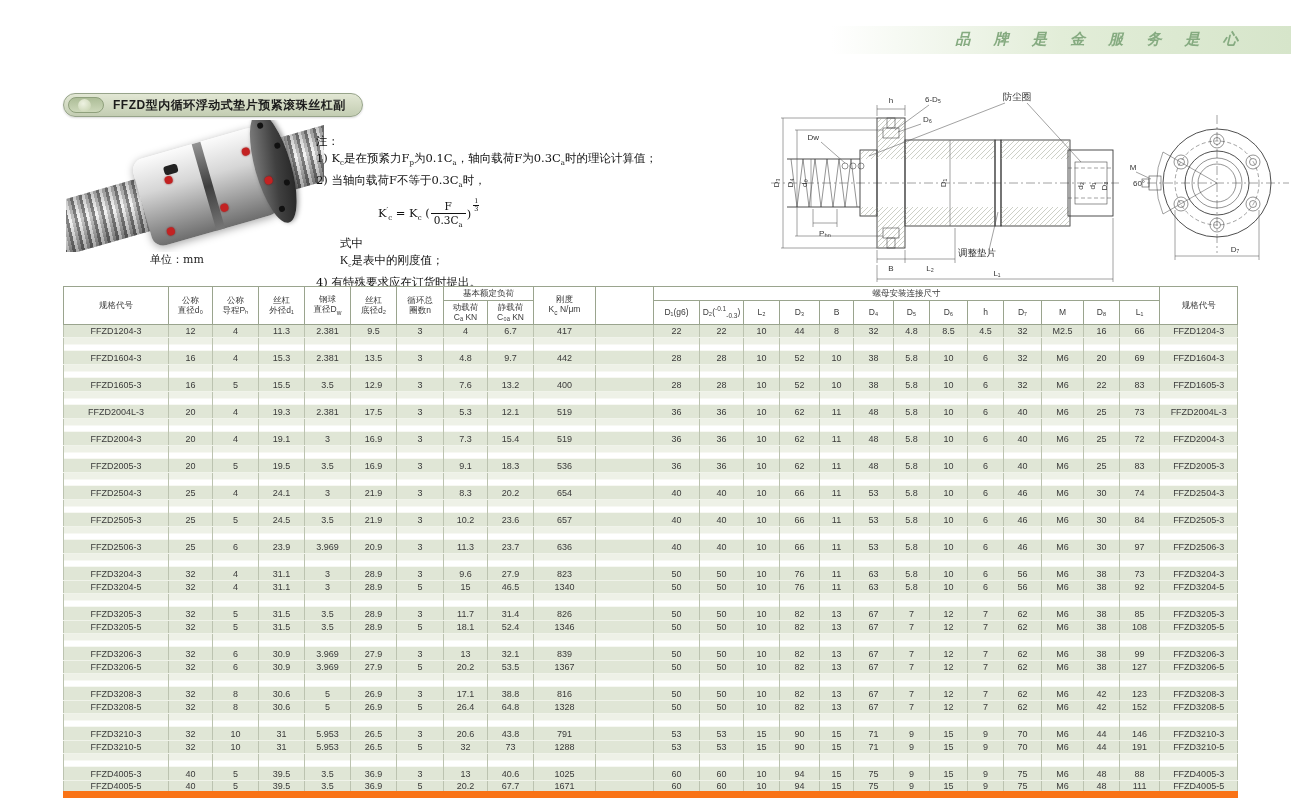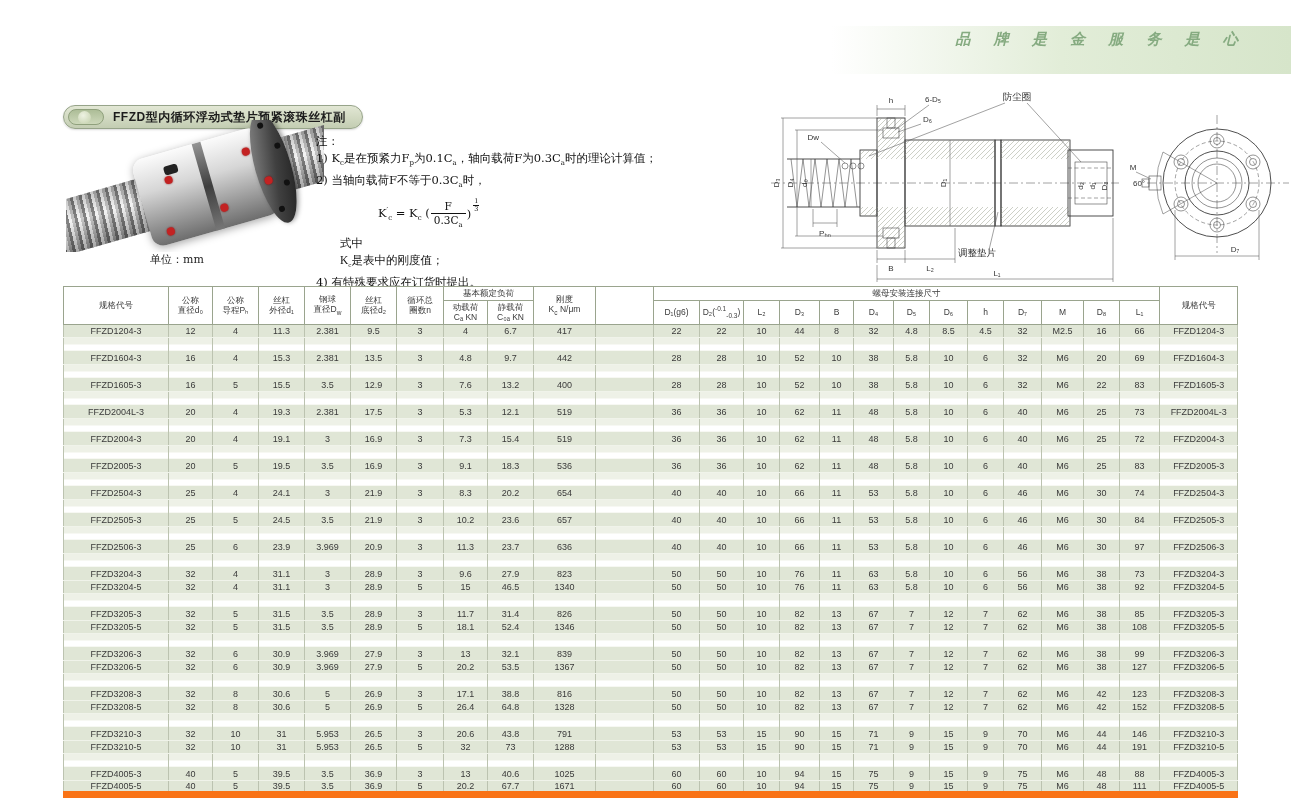--- a/index.html
+++ b/index.html
@@ -1,29 +1,29 @@
 <!DOCTYPE html>
 <html><head>
 <meta charset="utf-8">
 <style>
   * { margin:0; padding:0; box-sizing:border-box; }
   html,body { background:#fff; }
   body { font-family:"Liberation Sans", sans-serif; color:#333; }
   #page { position:relative; width:1291px; height:807px; background:#fff; overflow:hidden; }
 
   
-  .banner { position:absolute; top:26px; right:0; width:460px; height:48px;
+  .banner { position:absolute; top:26px; right:0; width:460px; height:28px;
     background:linear-gradient(to right, rgba(222,233,214,0), #e2edd8 50%, #d6e5ca 100%); }
   .banner .slogan { position:absolute; right:44px; top:4px; font-family:"DejaVu Serif", serif;
     font-style:italic; font-weight:bold; font-size:15px; letter-spacing:9px; color:#86ab81; white-space:nowrap; }
 
   
   .title-pill { position:absolute; left:63px; top:93px; height:24px; display:flex; align-items:center;
     gap:9px; padding:0 16px 0 4px; border:1px solid #97a48a; border-radius:12px;
-    background:linear-gradient(#e2e7d4, #c3cdb2); box-shadow:0 1px 2px rgba(0,0,0,.15);margin-top:12px; }
+    background:linear-gradient(#e2e7d4, #c3cdb2); box-shadow:0 1px 2px rgba(0,0,0,.15); }
   .title-pill .icon { width:36px; height:16px; border-radius:8px; background:linear-gradient(#adbd97,#cdd8ba);
     border:1px solid #8fa07c; position:relative; }
   .title-pill .icon::after { content:""; position:absolute; left:9px; top:1px; width:13px; height:13px;
     border-radius:50%; background:radial-gradient(circle at 40% 35%, #eef2e2, #c2cfaa); }
   .title-pill .label { font-size:12px; font-weight:bold; color:#1c1c1c; letter-spacing:.5px; }
 
   
   .photo { position:absolute; left:66px; top:120px; width:258px; height:132px; overflow:hidden; }
   .assembly { position:absolute; left:-48px; top:8px; width:390px; height:116px;
     transform:rotate(-16deg); transform-origin:50% 50%; }

